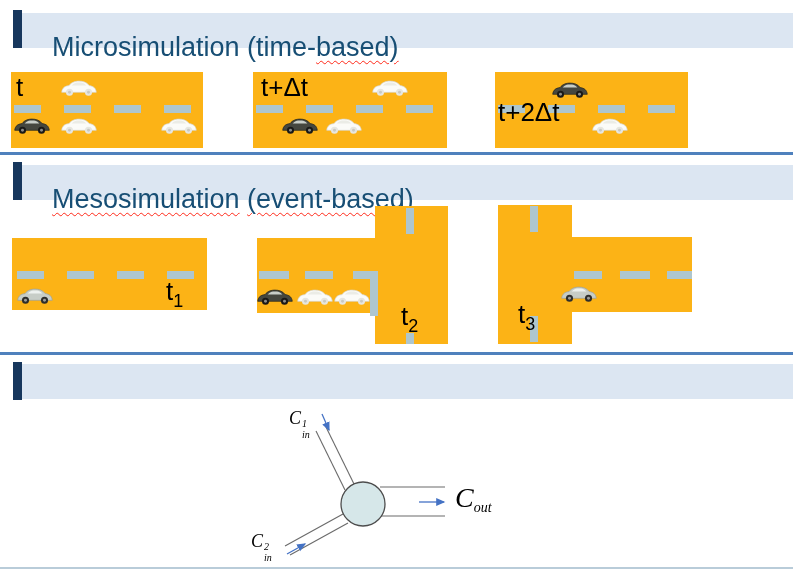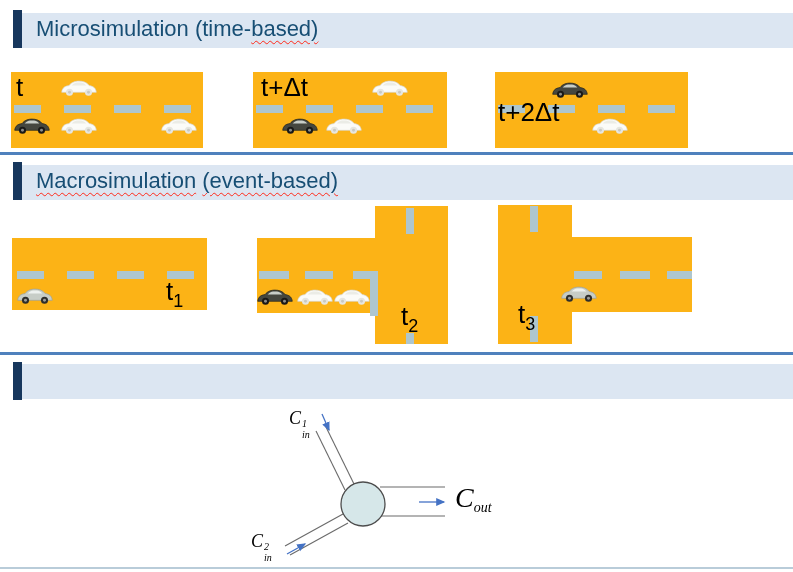--- a/index.html
+++ b/index.html
@@ -1,21 +1,21 @@
 <!DOCTYPE html>
 <html style="--accent_line: #4f81bd; --header_bar: #17375d; --header_band: #dce6f2; --title_text: #174e74; --squiggle: #ff2a1a; --road_orange: #fcb316; --lane_dash: #aec6ce; --node_fill: #d6e7e9; --node_stroke: #4d4d4d; --flow_arrow: #4472c4; --footer_line: #b9ccd9;"><head>
 <meta charset="utf-8">
 <style>
   html,body{margin:0;padding:0;background:#fff}
   .slide{position:relative;width:793px;height:572px;background:#fff;overflow:hidden;
          font-family:"Liberation Sans",sans-serif}
   
   .hbar{position:absolute;left:13px;width:9px;height:38px;background:var(--header_bar,#17375d)}
   .hband{position:absolute;left:22px;right:0;height:35px;background:var(--header_band,#dce6f2)}
-  .htitle{position:absolute;margin:0;font-size:22px;font-weight:400;white-space:nowrap;
+  .htitle{position:absolute;margin:16px;font-size:27px;font-weight:400;white-space:nowrap;
           color:var(--title_text,#174e74)}
   .sq{text-decoration:underline;text-decoration-style:wavy;
       text-decoration-color:var(--squiggle,#ff2a1a);text-decoration-thickness:1px;
       text-underline-offset:4px}
   .sepline{position:absolute;left:0;width:793px;height:3px;background:var(--accent_line,#4f81bd)}
   
   .road{position:absolute;background:var(--road_orange,#fcb316)}
   .dash{position:absolute;background:var(--lane_dash,#aec6ce)}
   .dashrow{position:absolute;height:8px;
     background:repeating-linear-gradient(to right,var(--lane_dash,#aec6ce) 0 27px,transparent 27px 50px)}
@@ -99,21 +99,21 @@
       <use href="#car-shape"></use>
     </svg>
   <svg class="car car-white" style="left:591px;top:116px">
       <use href="#car-shape"></use>
     </svg>
 
   <div class="sepline" style="top:152px"></div>
 
   <div class="hbar" style="top:162px"></div>
   <div class="hband" style="top:165px"></div>
-  <h1 class="htitle" style="left:36px;top:168px"><span class="sq">Macrosimulation</span><span> </span><span class="sq">(event-based)</span></h1>
+  <h1 class="htitle" style="left:36px;top:168px"><span class="sq">Mesosimulation</span><span> </span><span class="sq">(event-based)</span></h1>
 
   <div class="road" style="left:12px;top:238px;width:195px;height:72px">
     <div class="dashrow" style="left:5px;right:5px;top:33px"></div>
   </div>
   <svg class="car car-silver" style="left:16px;top:286px">
       <use href="#car-shape"></use>
     </svg>
   <div class="tlabel" style="left:166px;top:278px"><span>t</span><sub>1</sub></div>
 
   <div class="road" style="left:375px;top:206px;width:73px;height:138px"></div>

